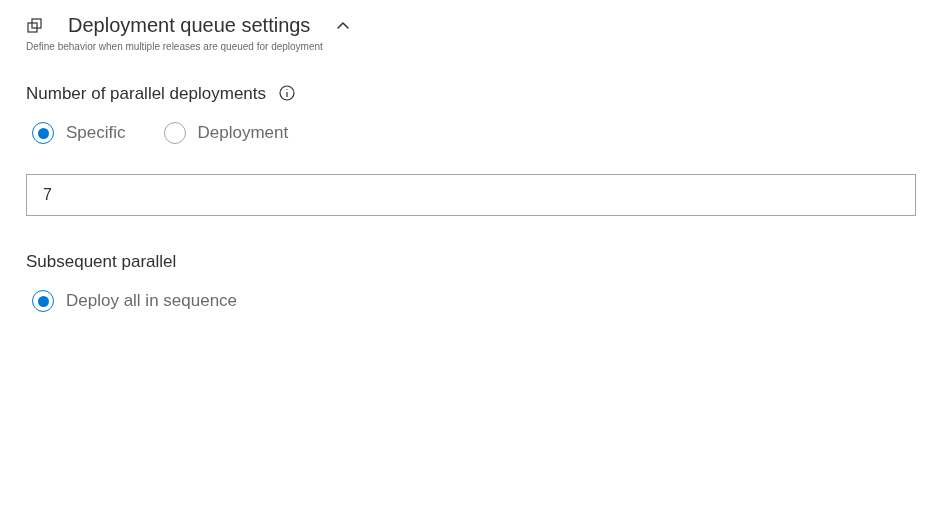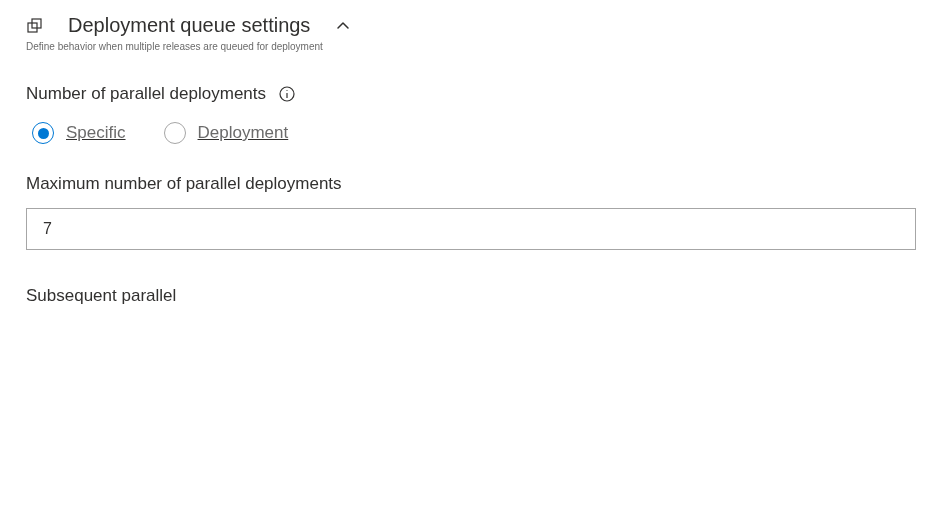--- a/index.html
+++ b/index.html
@@ -45,21 +45,21 @@
     .section-subtitle {
       font-size: 10px;
       color: #6b6b6b;
       margin-bottom: 32px;
     }
     .field-group {
       margin-bottom: 30px;
     }
     .field-label-row {
       display: flex;
-      align-items: center;
+      align-items: flex-start;
       gap: 12px;
       margin-bottom: 18px;
     }
     .field-label {
       font-size: 17px;
       color: #323130;
       font-weight: 400;
     }
     .info-icon {
       display: inline-flex;
@@ -80,21 +80,20 @@
       display: flex;
       flex-direction: column;
       gap: 14px;
       padding-left: 6px;
     }
     .radio-option {
       display: flex;
       align-items: center;
       gap: 12px;
       cursor: pointer;
-      text-decoration: underline;
     }
     .radio-circle {
       width: 22px;
       height: 22px;
       border-radius: 50%;
       border: 1.5px solid #a6a6a6;
       display: flex;
       align-items: center;
       justify-content: center;
       flex-shrink: 0;
@@ -168,23 +167,28 @@
       <span class="radio-label">Specific</span>
     </div>
     <div class="radio-option">
       <span class="radio-circle"></span>
       <span class="radio-label">Deployment</span>
     </div>
   </div>
 </div>
 
 <div class="input-group">
-  <span class="field-label">Maximum number of parallel deployments</span>
   <input type="text" class="text-input" value="7" style="">
 </div>
 
 <div class="field-group">
   <div class="field-label-row">
     <span class="field-label">Subsequent parallel</span>
   </div>
   <div class="radio-column">
+    <div class="radio-option">
+      <span class="radio-circle selected">
+        <span class="radio-dot"></span>
+      </span>
+      <span class="radio-label">Deploy all in sequence</span>
+    </div>
   </div>
 </div>
 
 </body></html>

